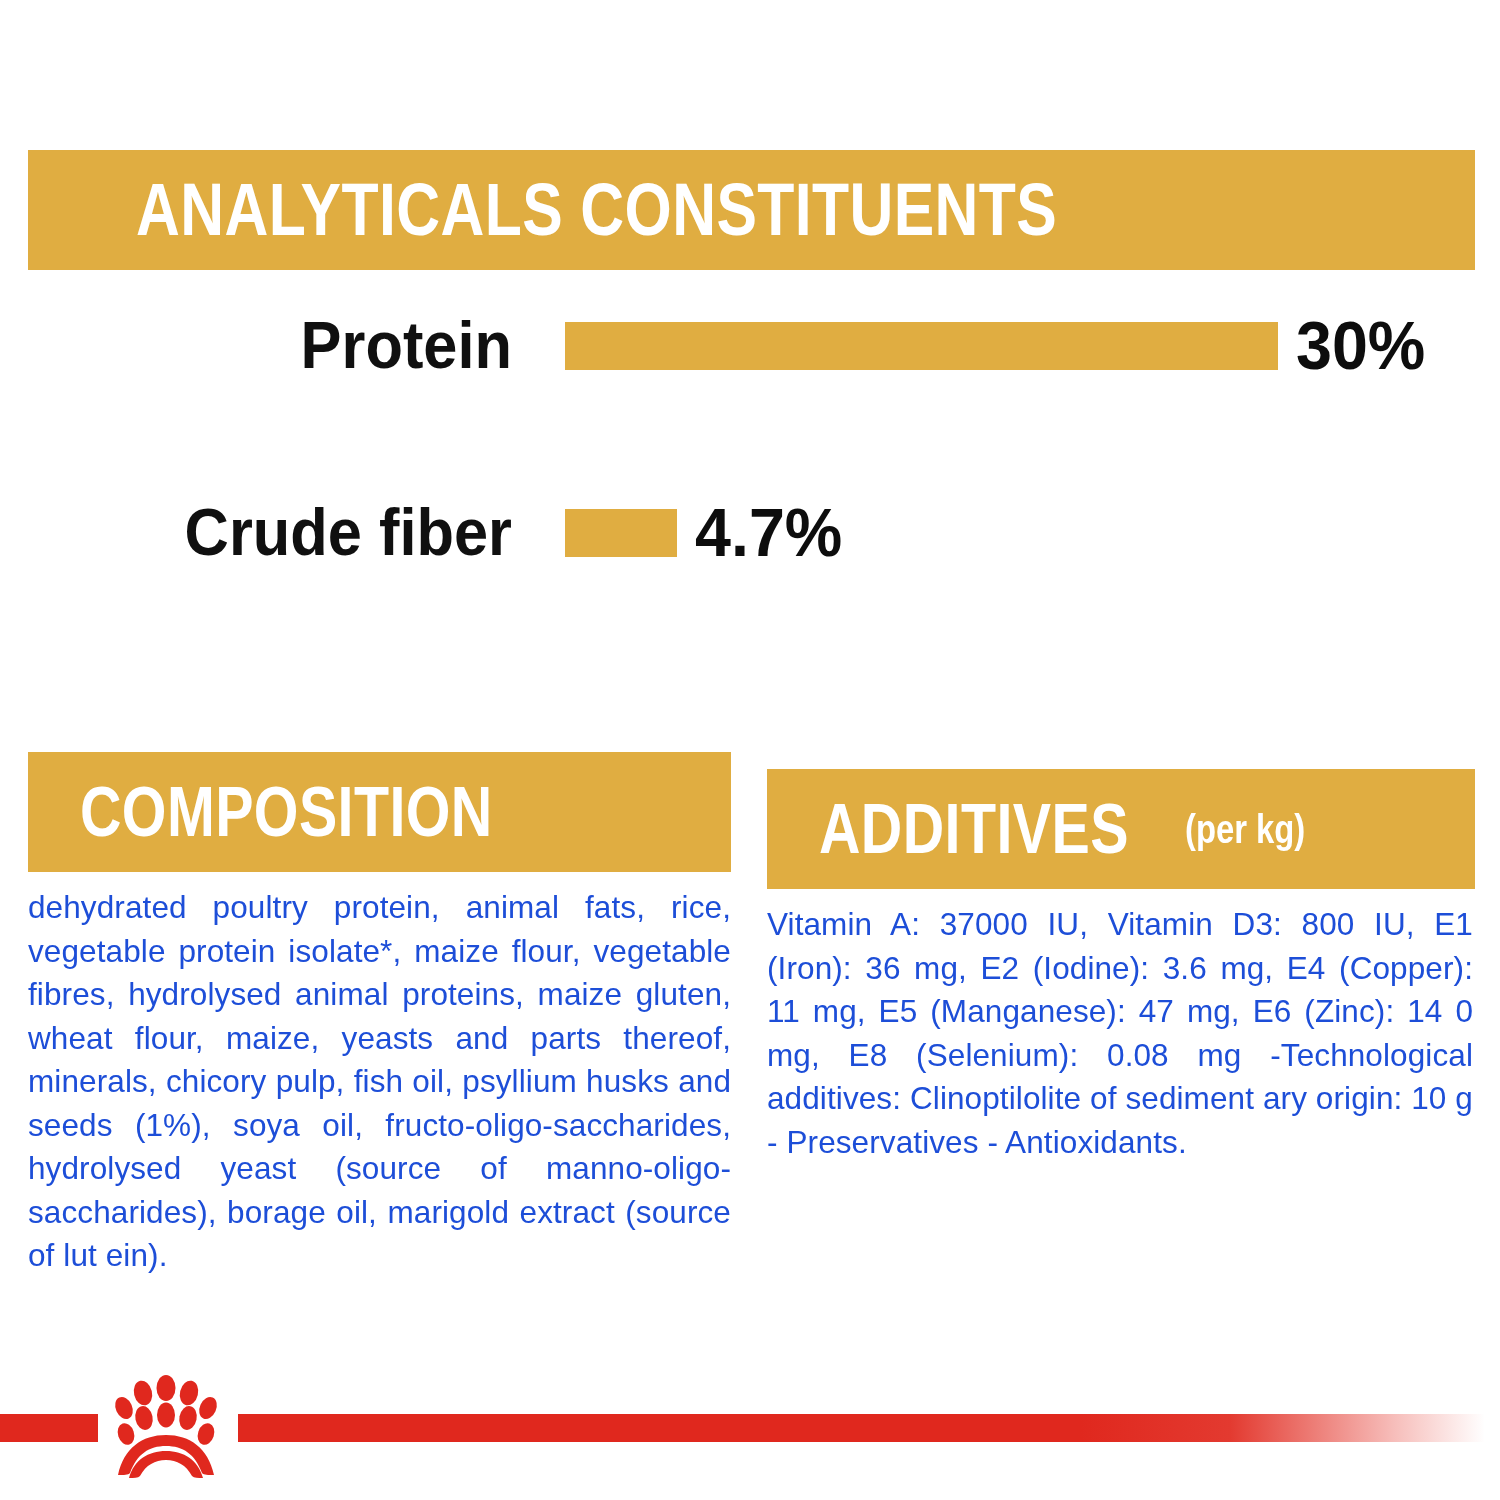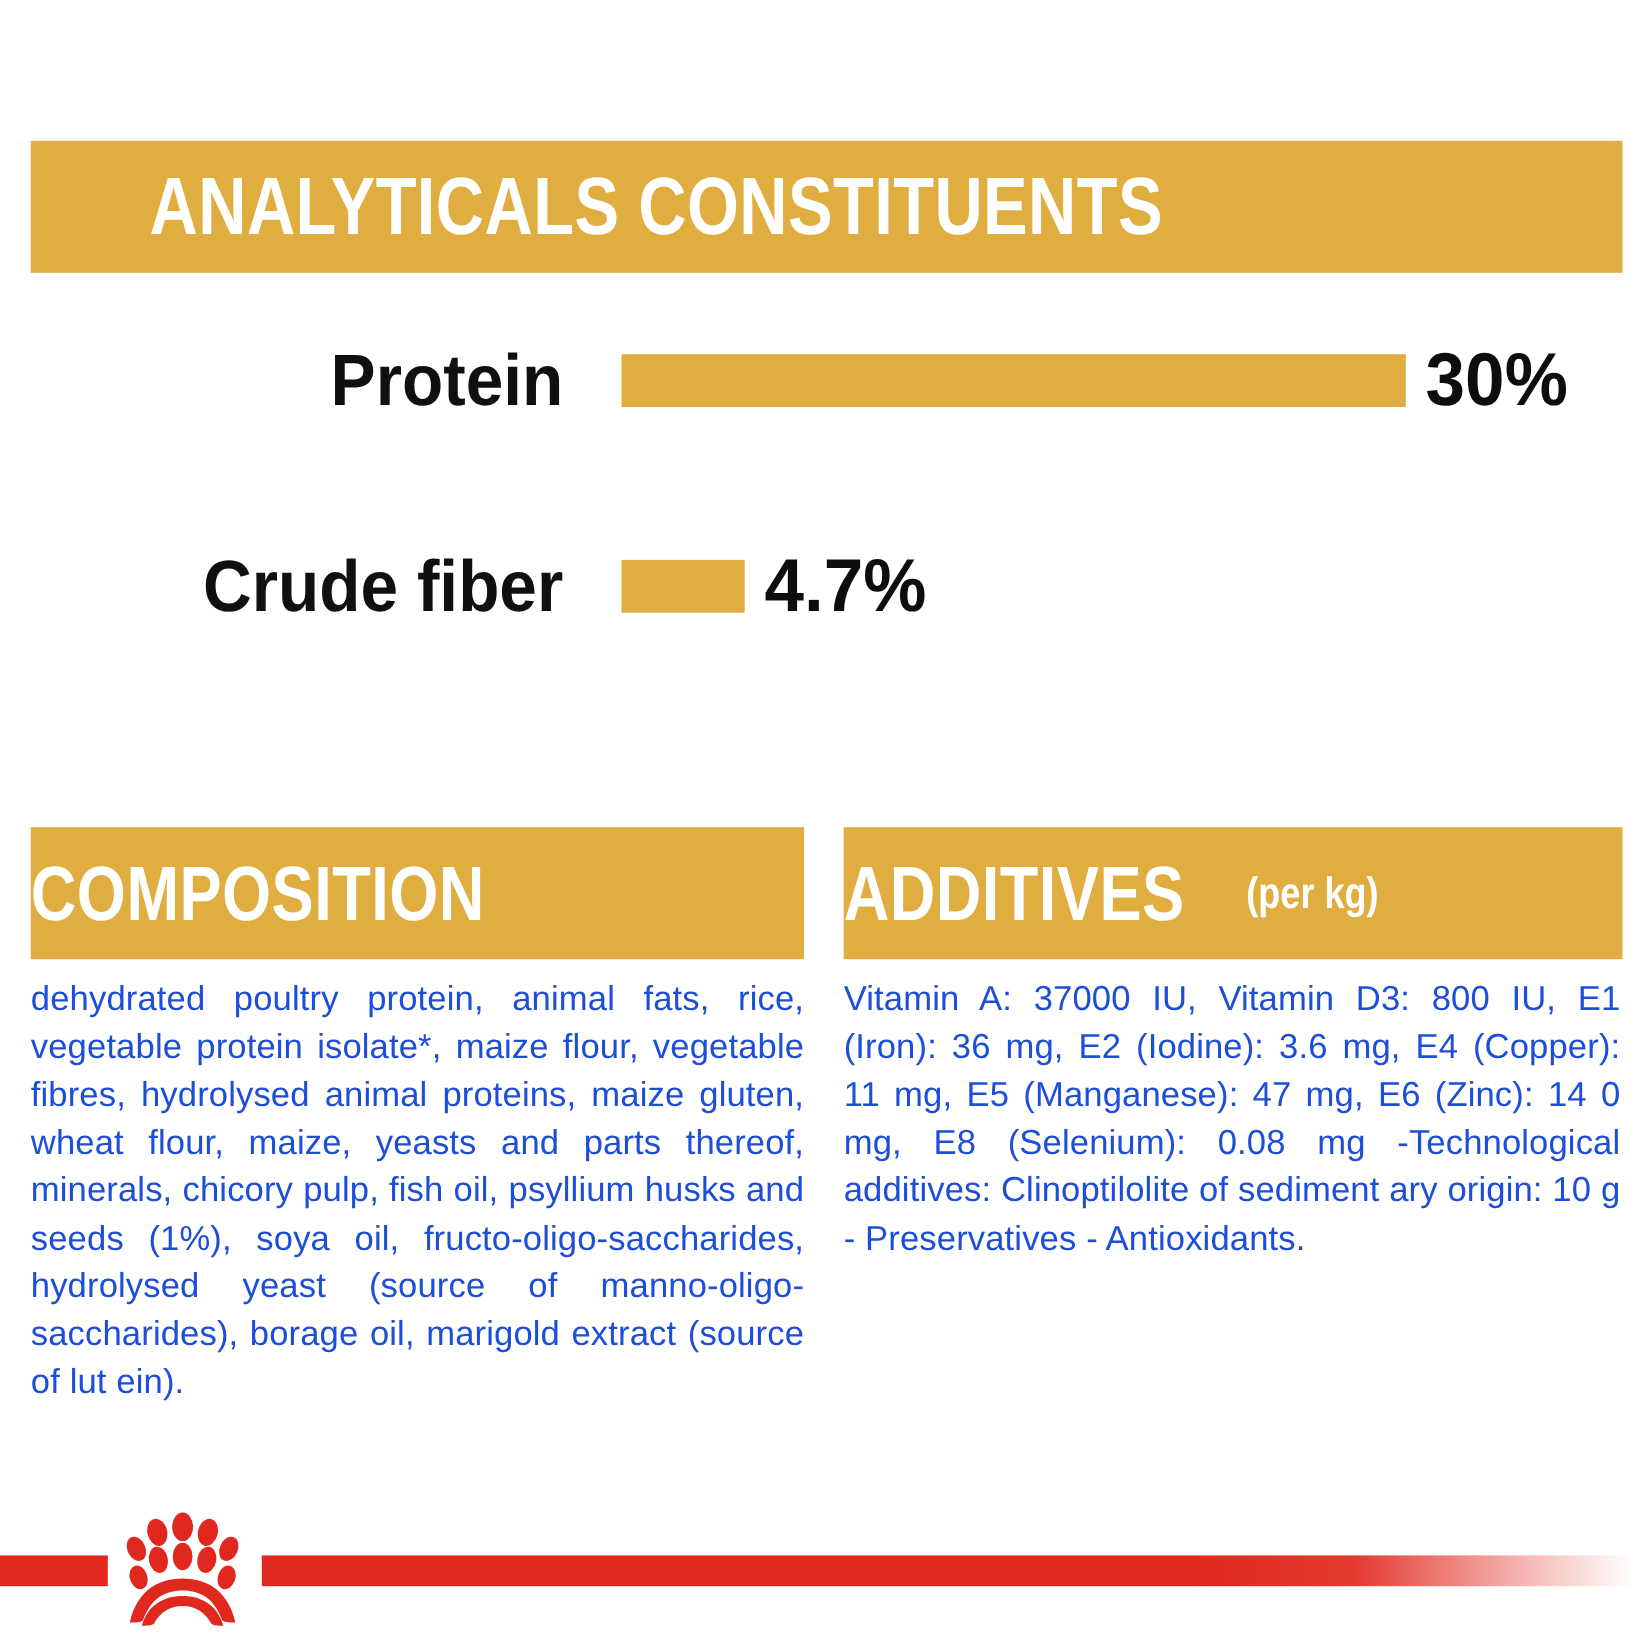--- a/index.html
+++ b/index.html
@@ -33,21 +33,21 @@
     letter-spacing: 0.5px;
     transform: scaleX(0.82);
     transform-origin: left center;
     white-space: nowrap;
     line-height: 1;
   }
 
   
   #analyticals-band {
     left: 28px;
-    top: 128px;
+    top: 150px;
     width: 1447px;
     height: 120px;
     padding-left: 108px;
   }
   #analyticals-band .band-title {
     font-size: 74px;
   }
 
   
   #bar-chart {
@@ -108,29 +108,30 @@
   
   #composition-panel {
     position: absolute;
     left: 28px;
     top: 752px;
     width: 703px;
   }
   #additives-panel {
     position: absolute;
     left: 767px;
-    top: 752px;
+    top: 769px;
     width: 708px;
   }
   .panel-band {
     position: relative;
     height: 120px;
     background: #e0ad41;
     display: flex;
     align-items: center;
+    padding-left: 52px;
     box-sizing: border-box;
   }
   .panel-band .band-title {
     font-size: 70px;
   }
   .band-sub {
     color: #ffffff;
     font-family: "Liberation Sans Narrow", "Liberation Sans", sans-serif;
     font-weight: 700;
     font-size: 40px;

